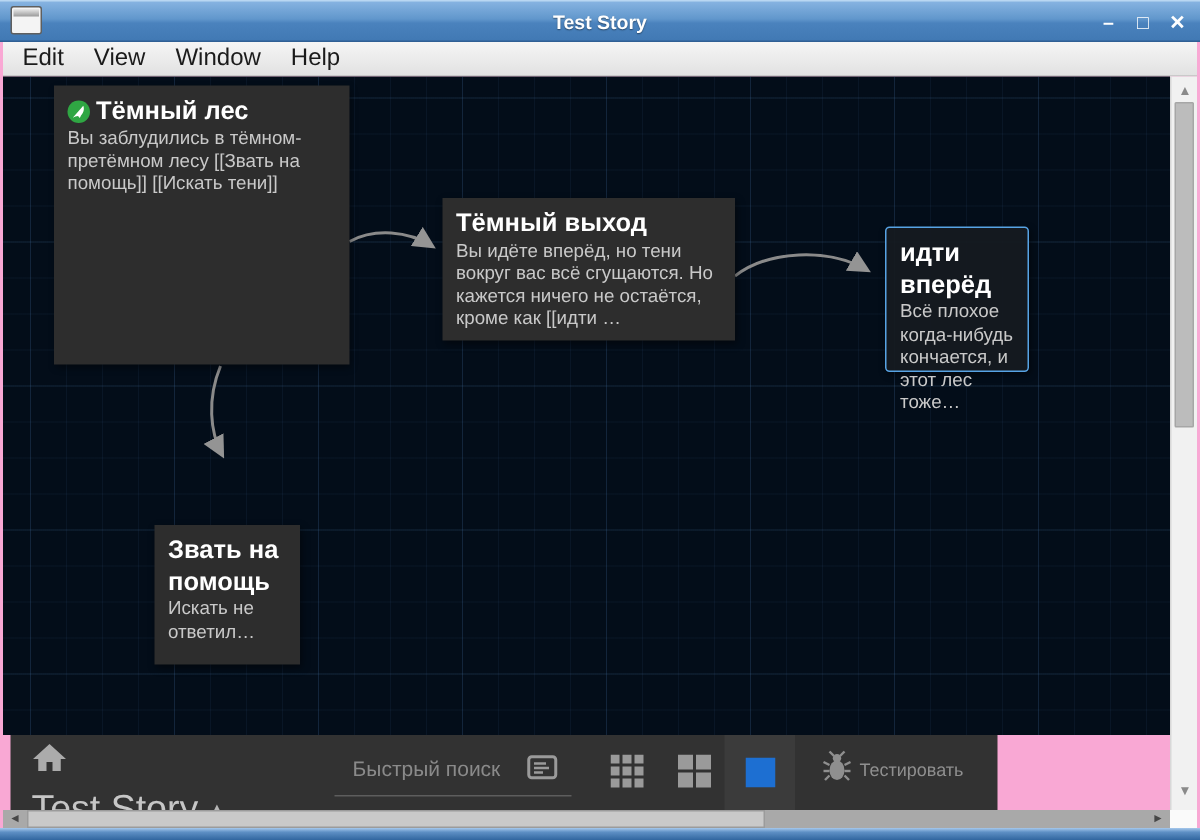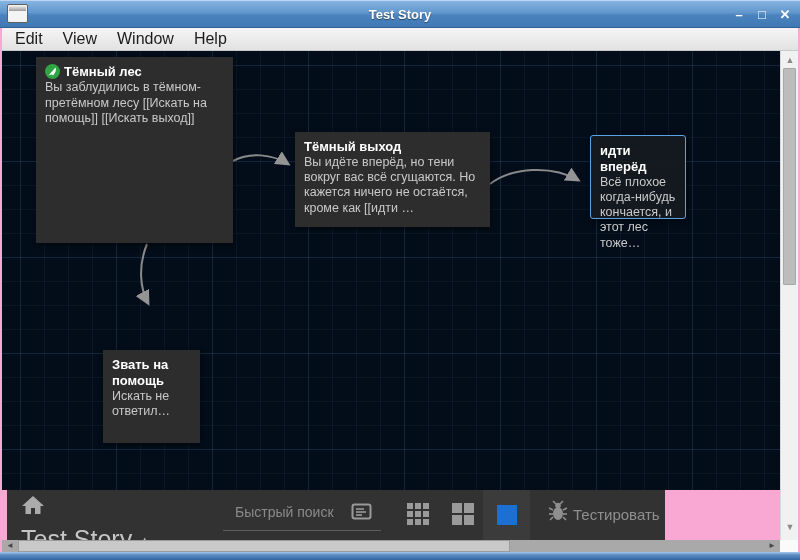--- a/index.html
+++ b/index.html
@@ -54,28 +54,28 @@
     background-position:18px 14px, 18px 14px, 18px 14px, 18px 14px;
     overflow:hidden;
   }
   .edges { position:absolute; left:0; top:0; width:778px; height:439px; pointer-events:none; }
 
   .passage {
     position:absolute; background:#2d2d2d; color:#c9c9c9;
     font-size:12.5px; line-height:1.22; padding:7px 9px;
     box-shadow:1px 2px 5px rgba(0,0,0,0.45);
   }
-  .passage .ptitle { color:#ffffff; font-weight:bold; font-size:13px; }
+  .passage .ptitle { color:#ffffff; font-weight:bold; font-size:17px; }
   .passage.selected {
     background:rgba(22,26,32,0.92);
     border:1px solid #57a3e4; border-radius:3px;
   }
   .p1 { left:34px;  top:6px;   width:197px; height:186px; }
   .p2 { left:293px; top:81px;  width:195px; height:95px; }
-  .p3 { left:588px; top:84px;  width:96px;  height:84px; }
+  .p3 { left:588px; top:100px;  width:96px;  height:97px; }
   .p4 { left:101px; top:264px; width:97px;  height:93px;margin-top:35px; }
 
   .start-badge {
     display:inline-block; width:15px; height:15px; border-radius:50%;
     background:#2fa643; vertical-align:-3px; margin-right:4px;
   }
 
   
   .toolbar {
     position:absolute; left:7px; top:490px; width:658px; height:50px;
@@ -96,21 +96,21 @@
   .tool-icon { position:absolute; cursor:default; }
   .zoom-small  { left:400px; top:13px; }
   .zoom-medium { left:445px; top:13px; }
   .zoom-big-wrap {
     position:absolute; left:476px; top:0; width:47px; height:50px;
     background:#3b3b3b; display:flex; align-items:center; justify-content:center;
   }
   .zoom-big { width:20px; height:20px; }
   .bug-icon  { left:541px; top:10px; }
   .tool-label {
-    position:absolute; top:16px; font-size:15px; color:#8f8f8f; white-space:nowrap;
+    position:absolute; top:16px; font-size:12px; color:#8f8f8f; white-space:nowrap;
   }
   .test-label { left:566px; }
   .play-icon { left:670px; top:14px; width:0; height:0;
     border-top:10px solid transparent; border-bottom:10px solid transparent;
     border-left:17px solid #8f8f8f; position:absolute; }
   .run-label { left:694px;font-family:Liberation Serif, serif; }
   .story-menu {
     position:absolute; left:14px; top:35px; font-size:25px; color:#c6c6c6; white-space:nowrap;
   }
   .story-menu .caret { font-size:13px; vertical-align:3px; margin-left:6px; color:#b5b5b5; }
@@ -181,21 +181,21 @@
       <path d="M 488 133 C 510 116, 550 114, 576 129" fill="none" stroke="#8a8a8a" stroke-width="2" marker-end="url(#arw)"></path>
       <path d="M 145 193 C 136 215, 138 237, 146 252" fill="none" stroke="#8a8a8a" stroke-width="2" marker-end="url(#arw)"></path>
     </svg>
 
     <div class="passage p1">
       <span class="start-badge">
         <svg width="15" height="15" viewBox="0 0 15 15">
           <path d="M3.5 11.5 L10.5 3.5 C11.3 5.4 11 8 9 10 L8.2 11.6 L7 10.4 L5.3 10.7 Z" fill="#ffffff"></path>
         </svg>
       </span><span class="ptitle">Тёмный лес</span>
-      <div>Вы заблудились в тёмном-претёмном лесу [[Искать на помощь]] [[Искать выход]]</div>
+      <div>Вы заблудились в тёмном-претёмном лесу [[Звать на помощь]] [[Искать тени]]</div>
     </div>
 
     <div class="passage p2">
       <div class="ptitle">Тёмный выход</div>
       <div>Вы идёте вперёд, но тени вокруг вас всё сгущаются. Но кажется ничего не остаётся, кроме как [[идти …</div>
     </div>
 
     <div class="passage p3 selected">
       <div class="ptitle">идти вперёд</div>
       <div>Всё плохое когда-нибудь кончается, и этот лес тоже…</div>

